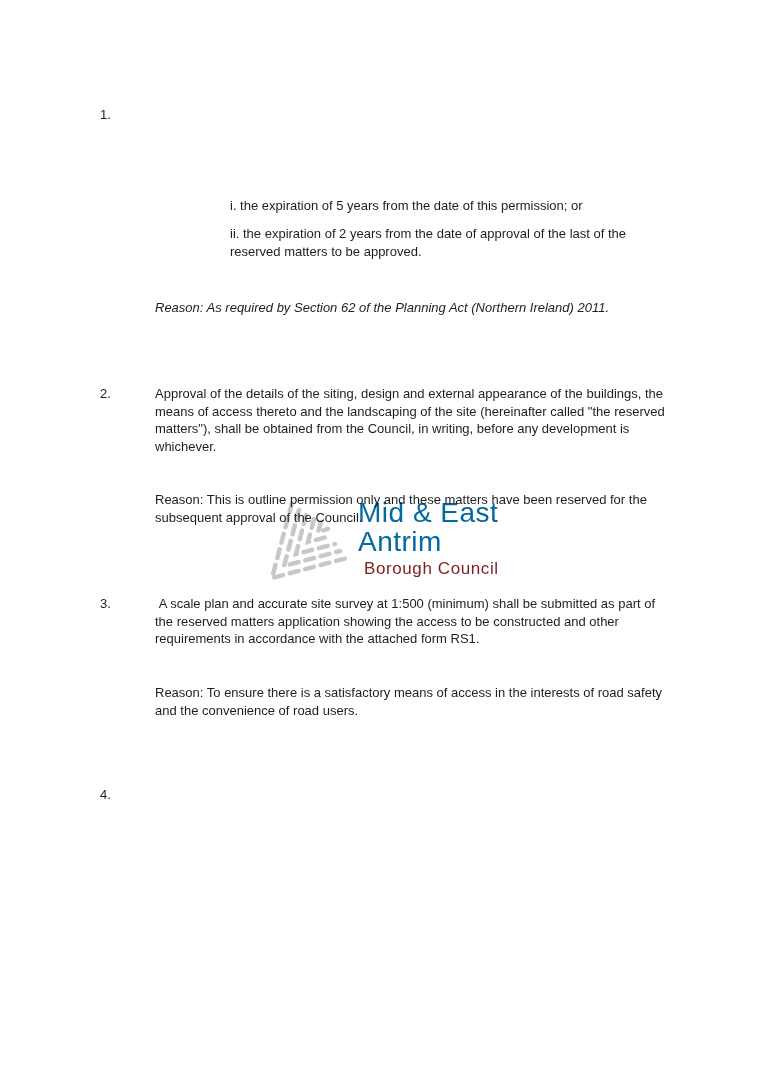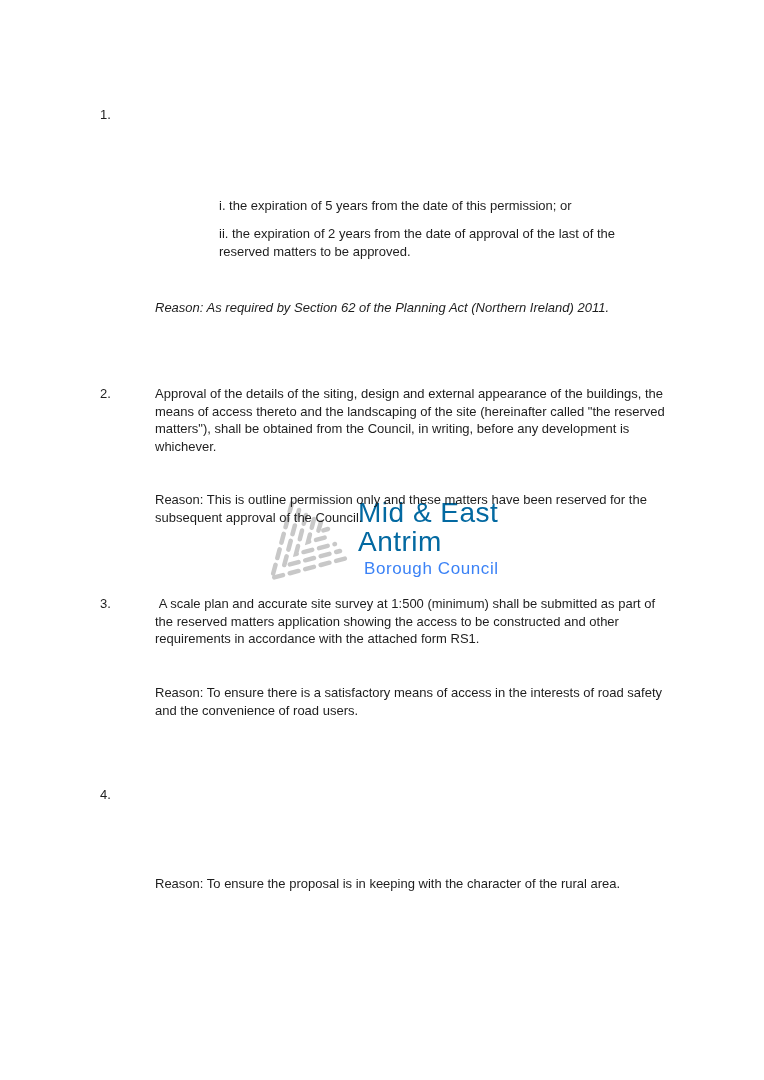--- a/index.html
+++ b/index.html
@@ -26,21 +26,21 @@
   }
   .cond-body {
     position: absolute;
     left: 155px;
     width: 515px;
     z-index: 2;
     white-space: pre-wrap;
   }
   .sub-item {
     position: absolute;
-    left: 179px;
+    left: 190px;
     z-index: 2;
     padding-left: 40px;
   }
   .reason {
     position: absolute;
     left: 155px;
     width: 515px;
     z-index: 2;
   }
   
@@ -85,21 +85,21 @@
     color: #0369a1;
     font-weight: 400;
   }
   .wm-line2 { margin-left: 0; }
   .wm-line3 {
     font-size: 17px;
     line-height: 20px;
     margin-top: 3px;
     margin-left: 6px;
     letter-spacing: 0.6px;
-    color: #3b82f6;
+    color: #7f1d1d;
   }
 </style>
 </head>
 <body>
 
 <div class="page">
 
   <div class="watermark">
     <svg class="wm-logo" viewBox="0 0 100 100" fill="none" stroke="#c8c8c8" stroke-width="4.5" stroke-linecap="round" stroke-dasharray="9 7">
       <path d="M 32 13 L 12 88 L 87 68"></path>
@@ -122,15 +122,14 @@
 
   <div class="cond-num y-c2">2.</div>
   <div class="cond-body y-c2">Approval of the details of the siting, design and external appearance of the buildings, the means of access thereto and the landscaping of the site (hereinafter called "the reserved matters"), shall be obtained from the Council, in writing, before any development is whichever.</div>
   <div class="reason y-r2">Reason: This is outline permission only and these matters have been reserved for the subsequent approval of the Council.</div>
 
   <div class="cond-num y-c3">3.</div>
   <div class="cond-body y-c3"> A scale plan and accurate site survey at 1:500 (minimum) shall be submitted as part of the reserved matters application showing the access to be constructed and other requirements in accordance with the attached form RS1.</div>
   <div class="reason y-r3">Reason: To ensure there is a satisfactory means of access in the interests of road safety and the convenience of road users.</div>
 
   <div class="cond-num y-c4">4.</div>
-  <div class="reason y-r4">Reason: To ensure the proposal is in keeping with the character of the rural area.</div>
 
 </div>
 
 </body></html>

